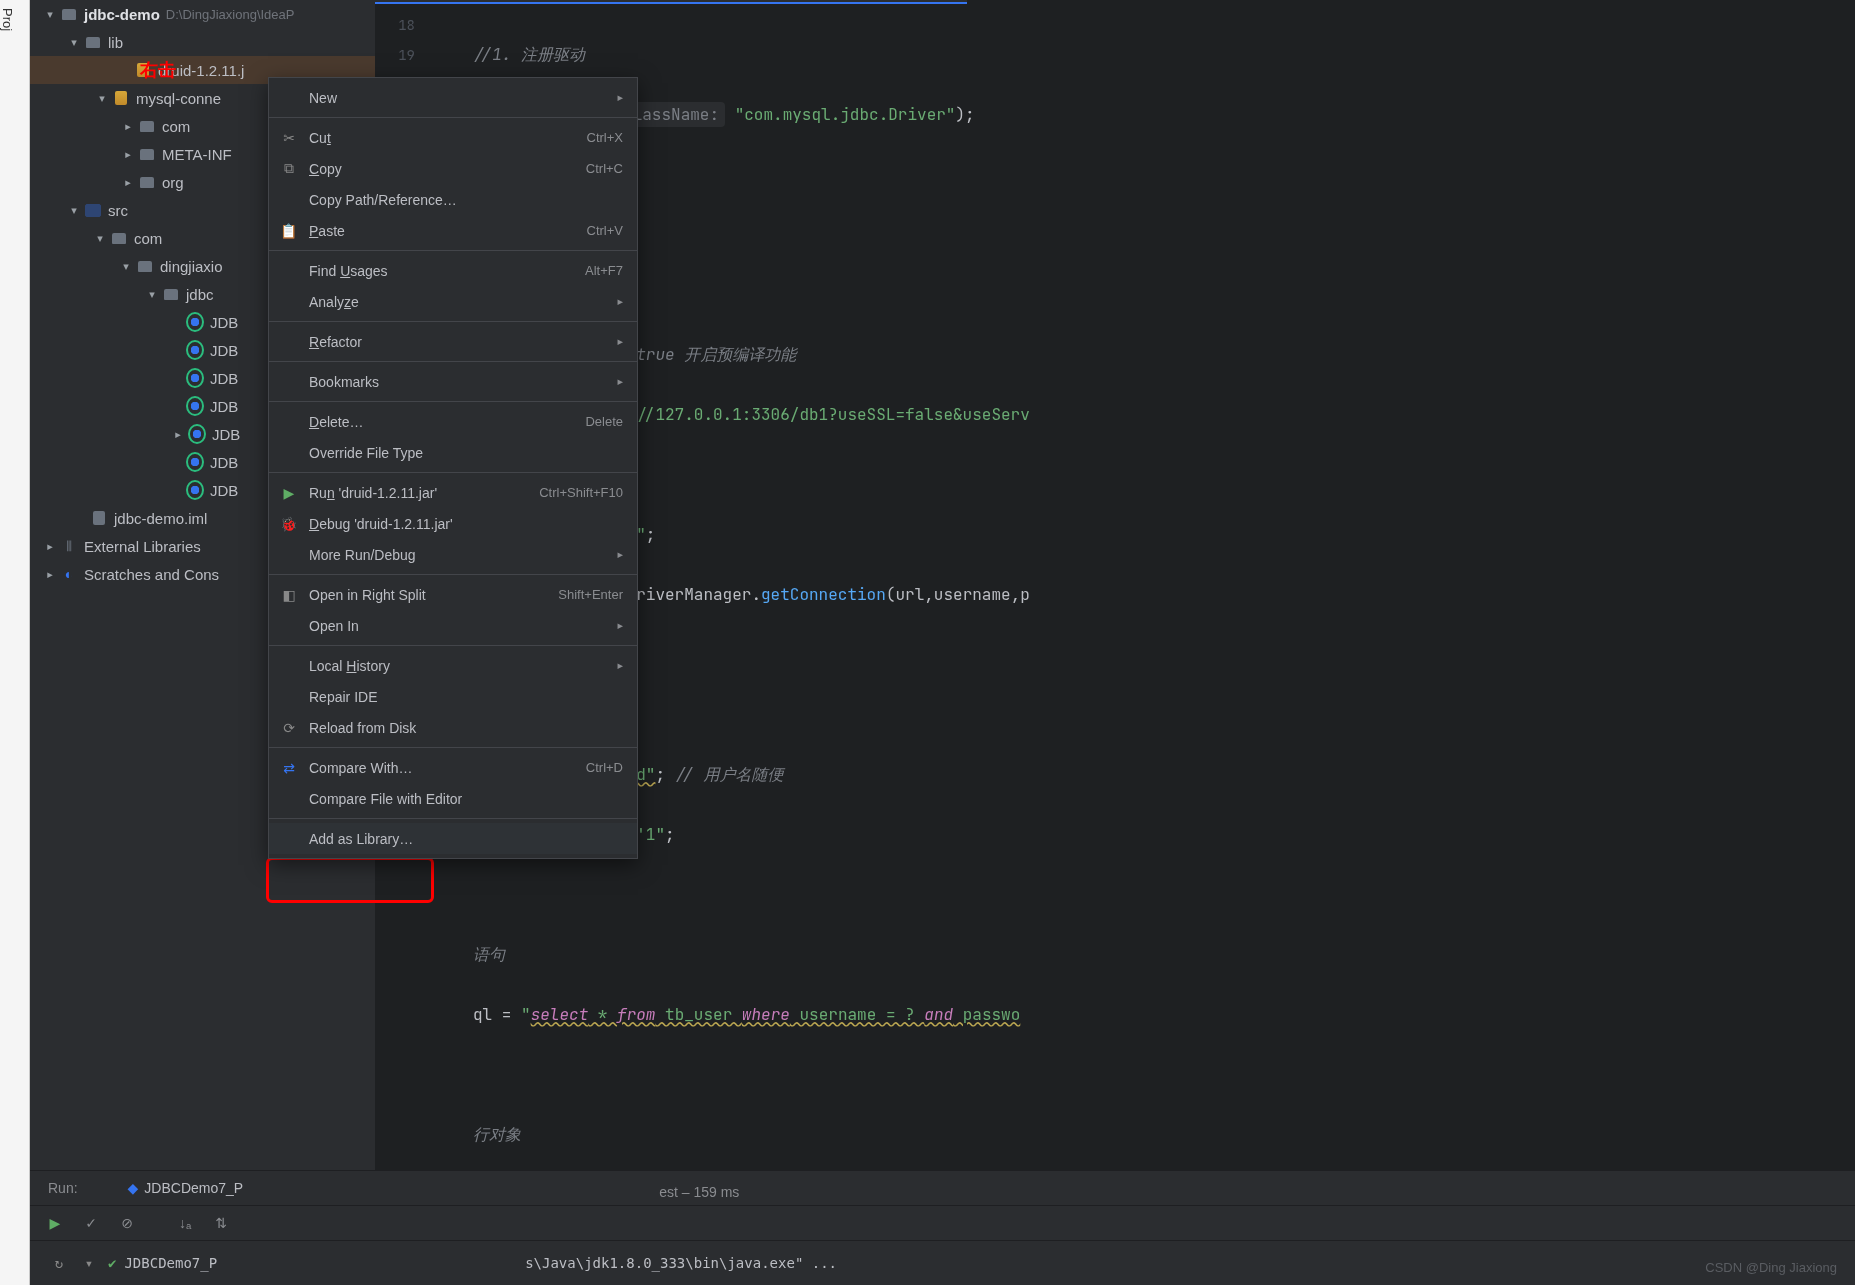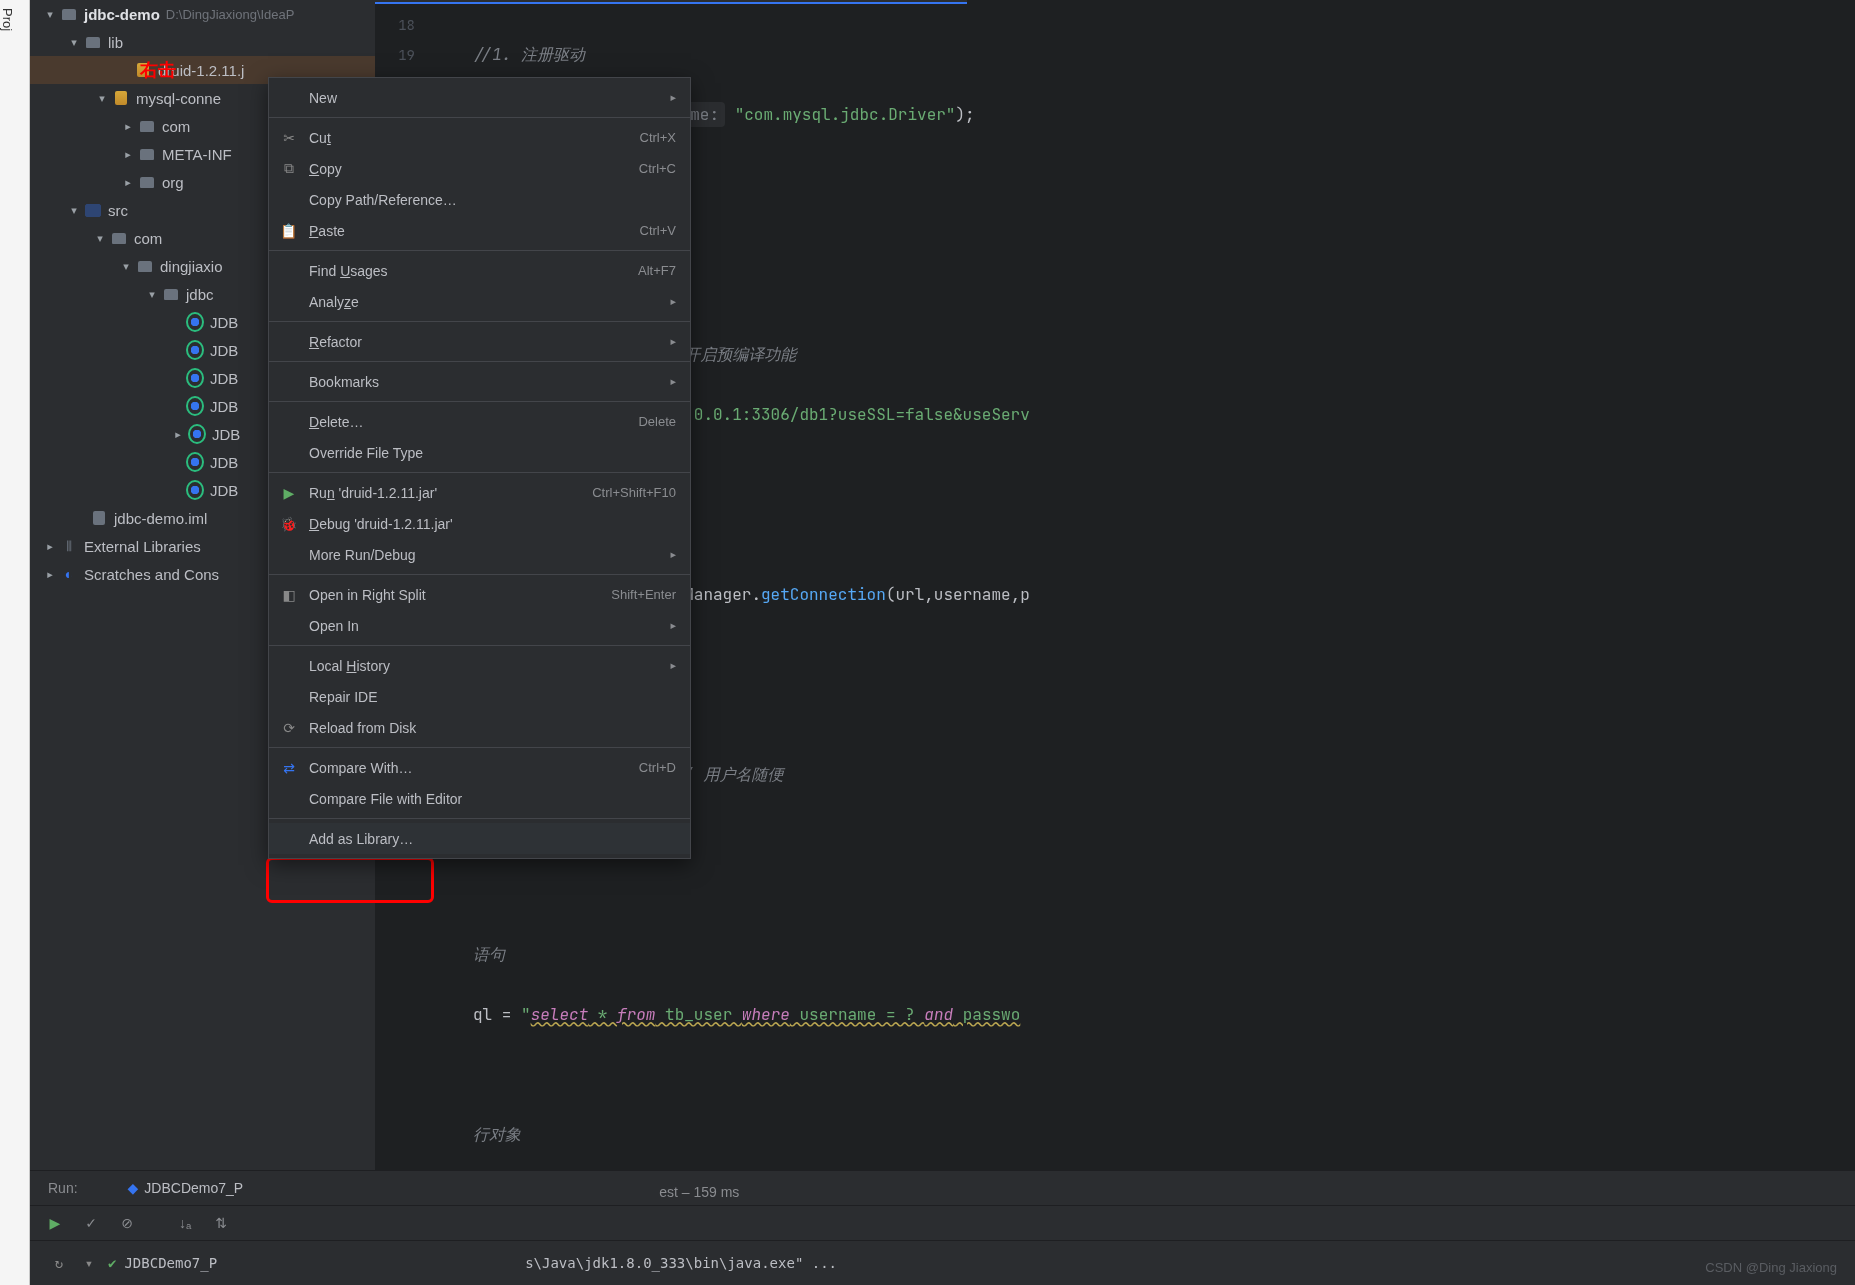--- a/index.html
+++ b/index.html
@@ -67,21 +67,21 @@
   font-weight: bold;
   font-size: 18px;
   pointer-events: none;
 }
 
 
 .context-menu {
   position: absolute;
   left: 268px;
   top: 77px;
-  width: 423px;
+  width: 370px;
   background: #2b2d30;
   border: 1px solid #43454a;
   box-shadow: 0 6px 20px rgba(0,0,0,0.5);
   z-index: 100;
   padding: 4px 0;
 }
 .menu-item {
   display: flex;
   align-items: center;
   height: 31px;

